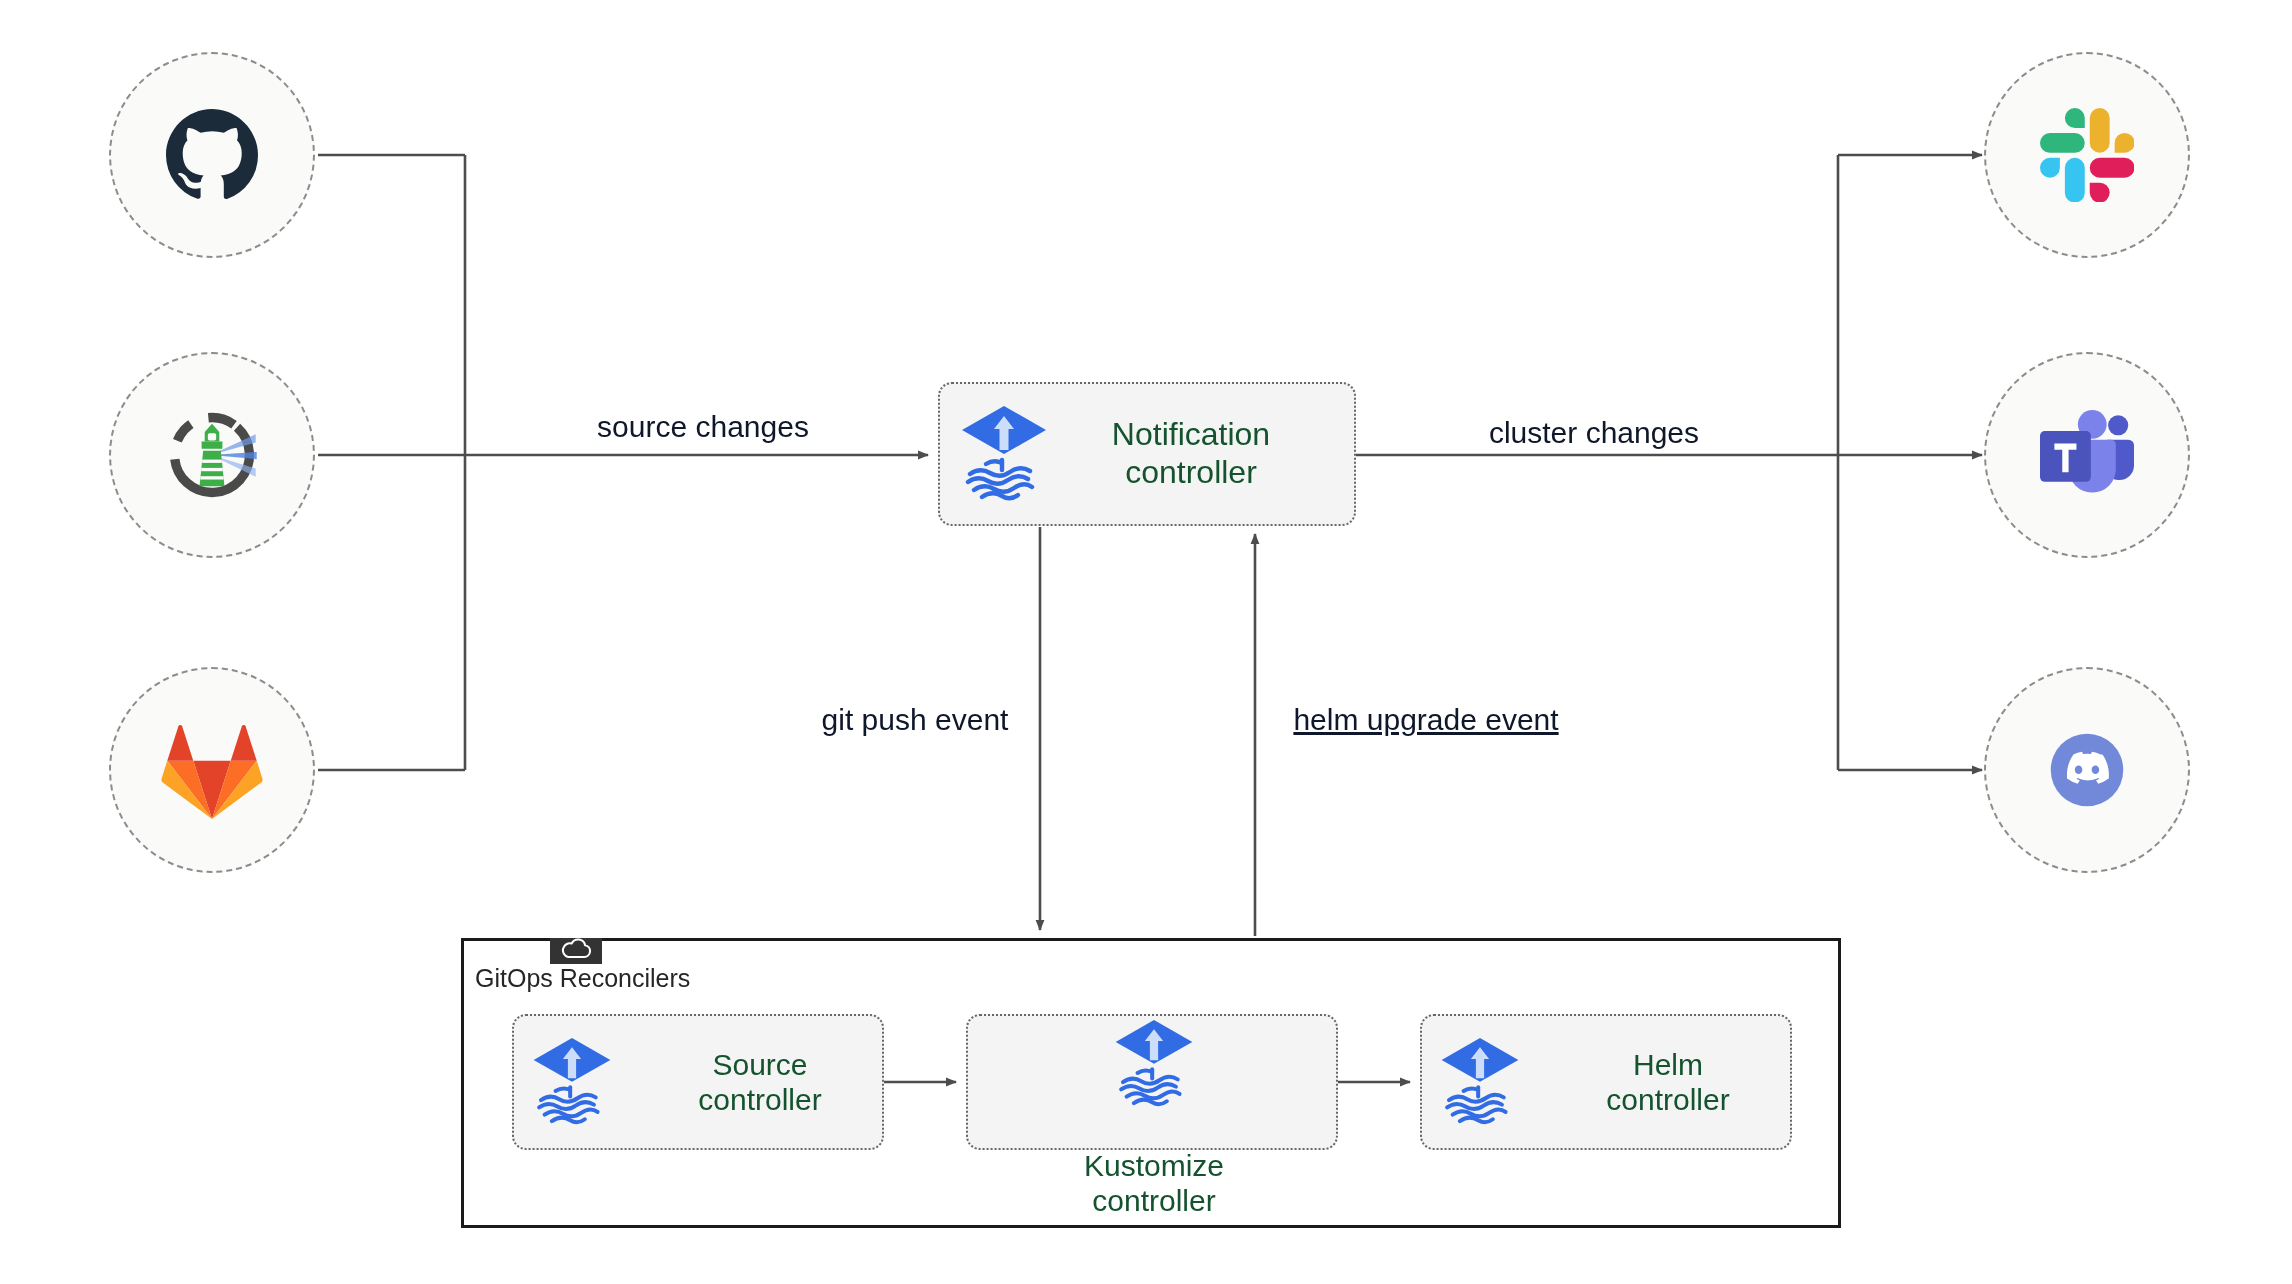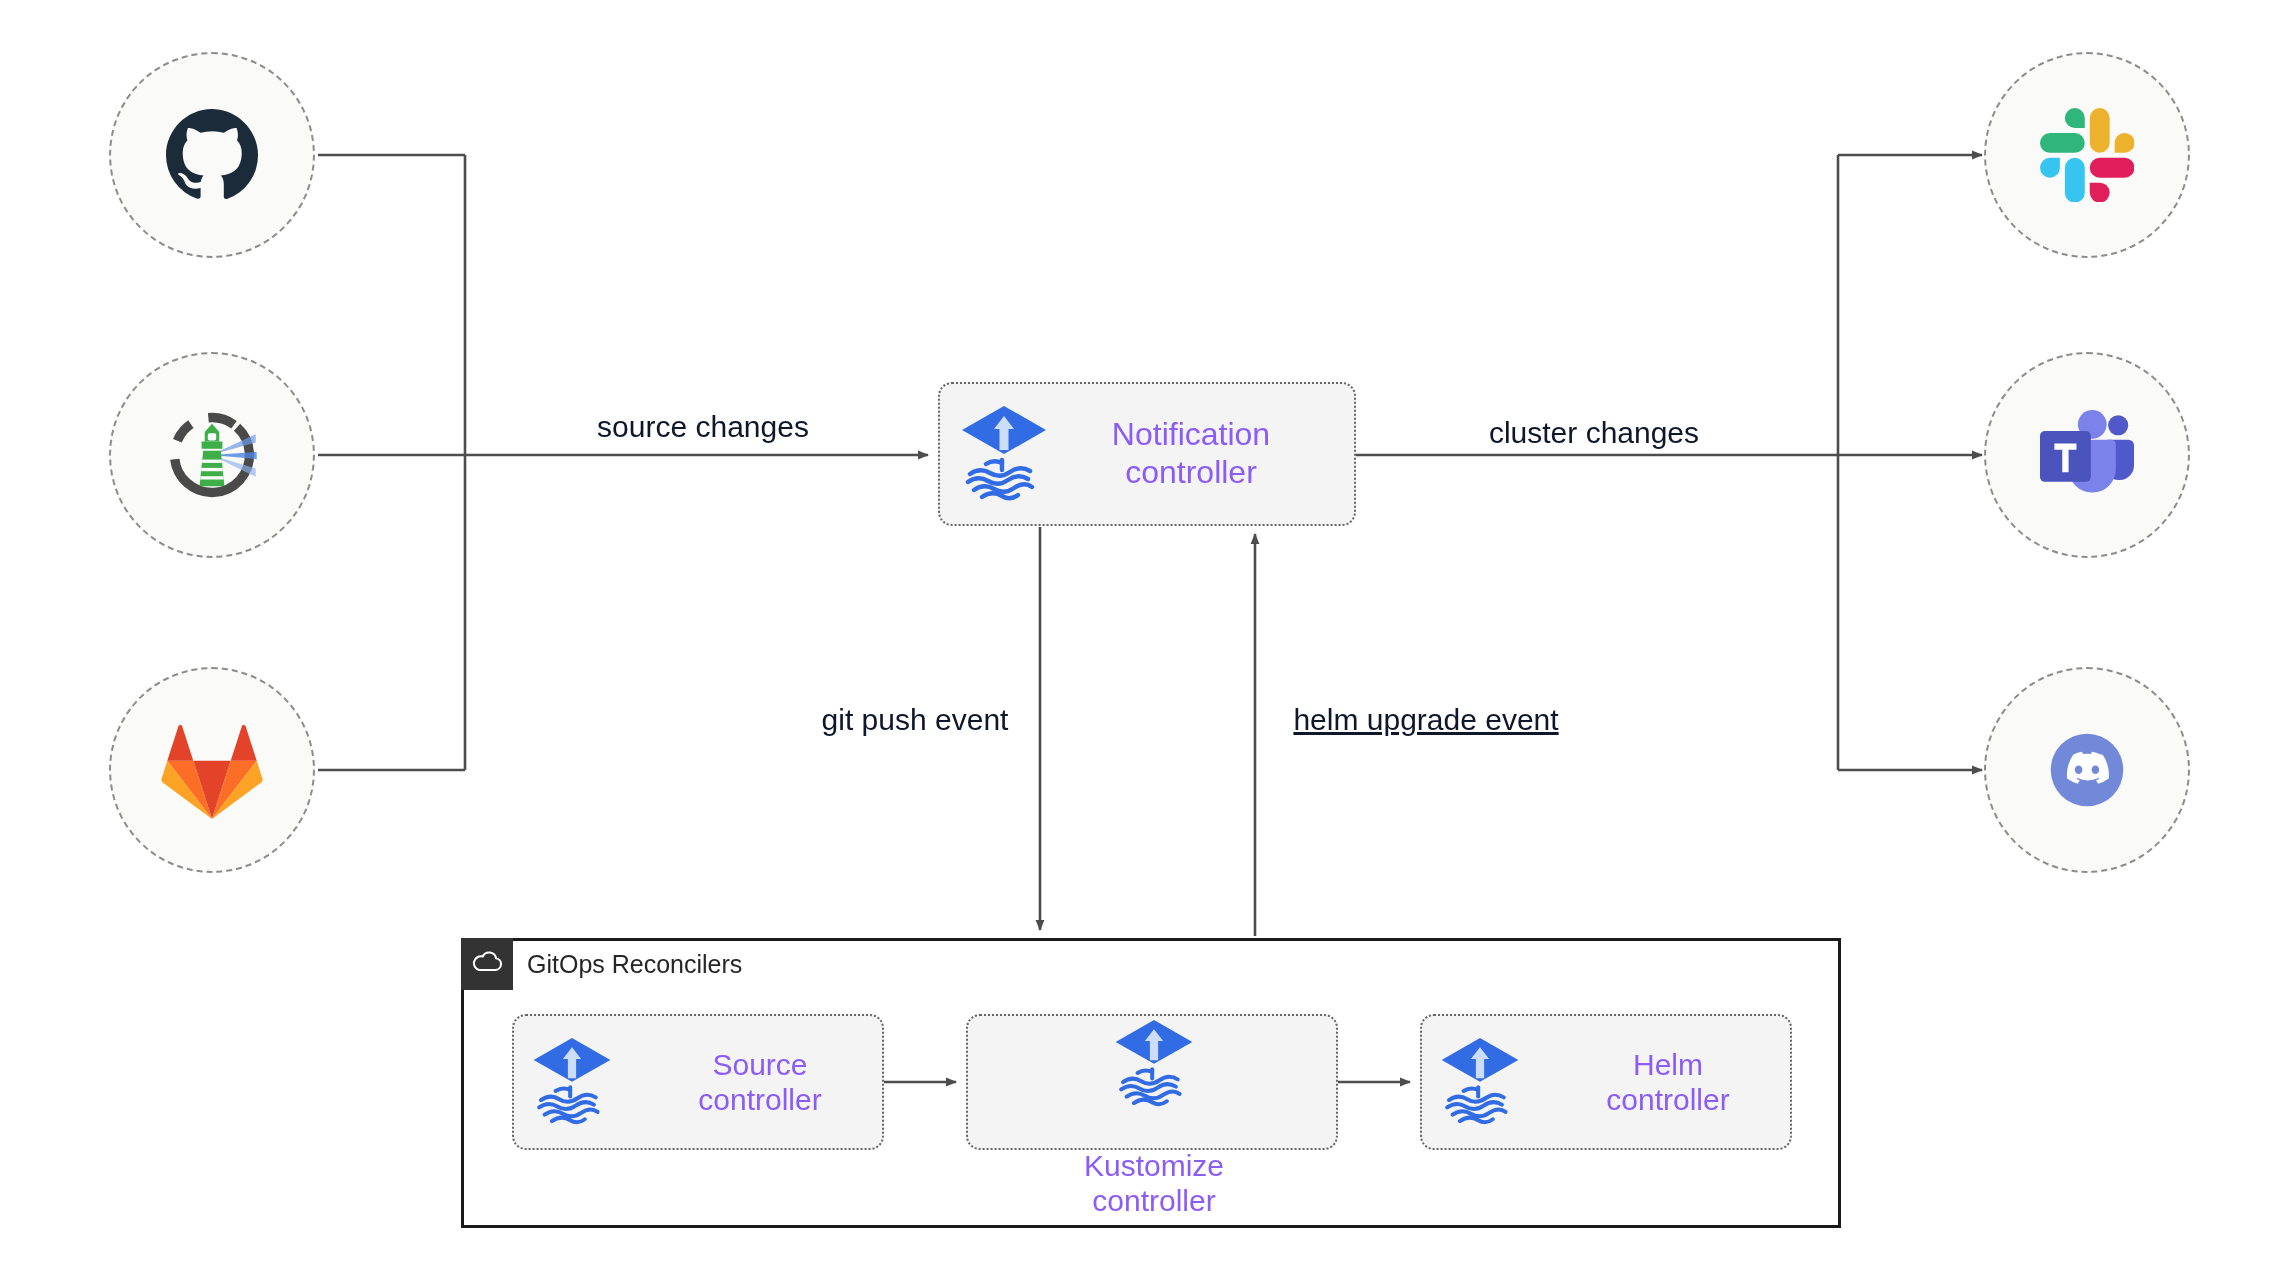--- a/index.html
+++ b/index.html
@@ -54,21 +54,21 @@
     align-items: center;
     justify-content: flex-start;
   }
   .ctrl-icon {
     flex: 0 0 auto;
     display: block;
   }
   .ctrl-label {
     flex: 1 1 auto;
     text-align: center;
-    color: #8b5cf6;
+    color: #14532d;
     line-height: 1.18;
     white-space: pre-line;
   }
   #notification-controller {
     left: 938px;
     top: 382px;
     width: 418px;
     height: 144px;
     padding: 0 16px 0 18px;
   }
@@ -91,20 +91,21 @@
     border: 3px solid #1A1A1A;
     background: transparent;
   }
   #gitops-header {
     position: absolute;
     left: 461px;
     top: 938px;
     display: flex;
     align-items: center;
     height: 52px;
+    flex-direction: column;
   }
   #gitops-badge {
     width: 52px;
     height: 52px;
     background: #333333;
     display: flex;
     align-items: center;
     justify-content: center;
     box-sizing: border-box;
   }

